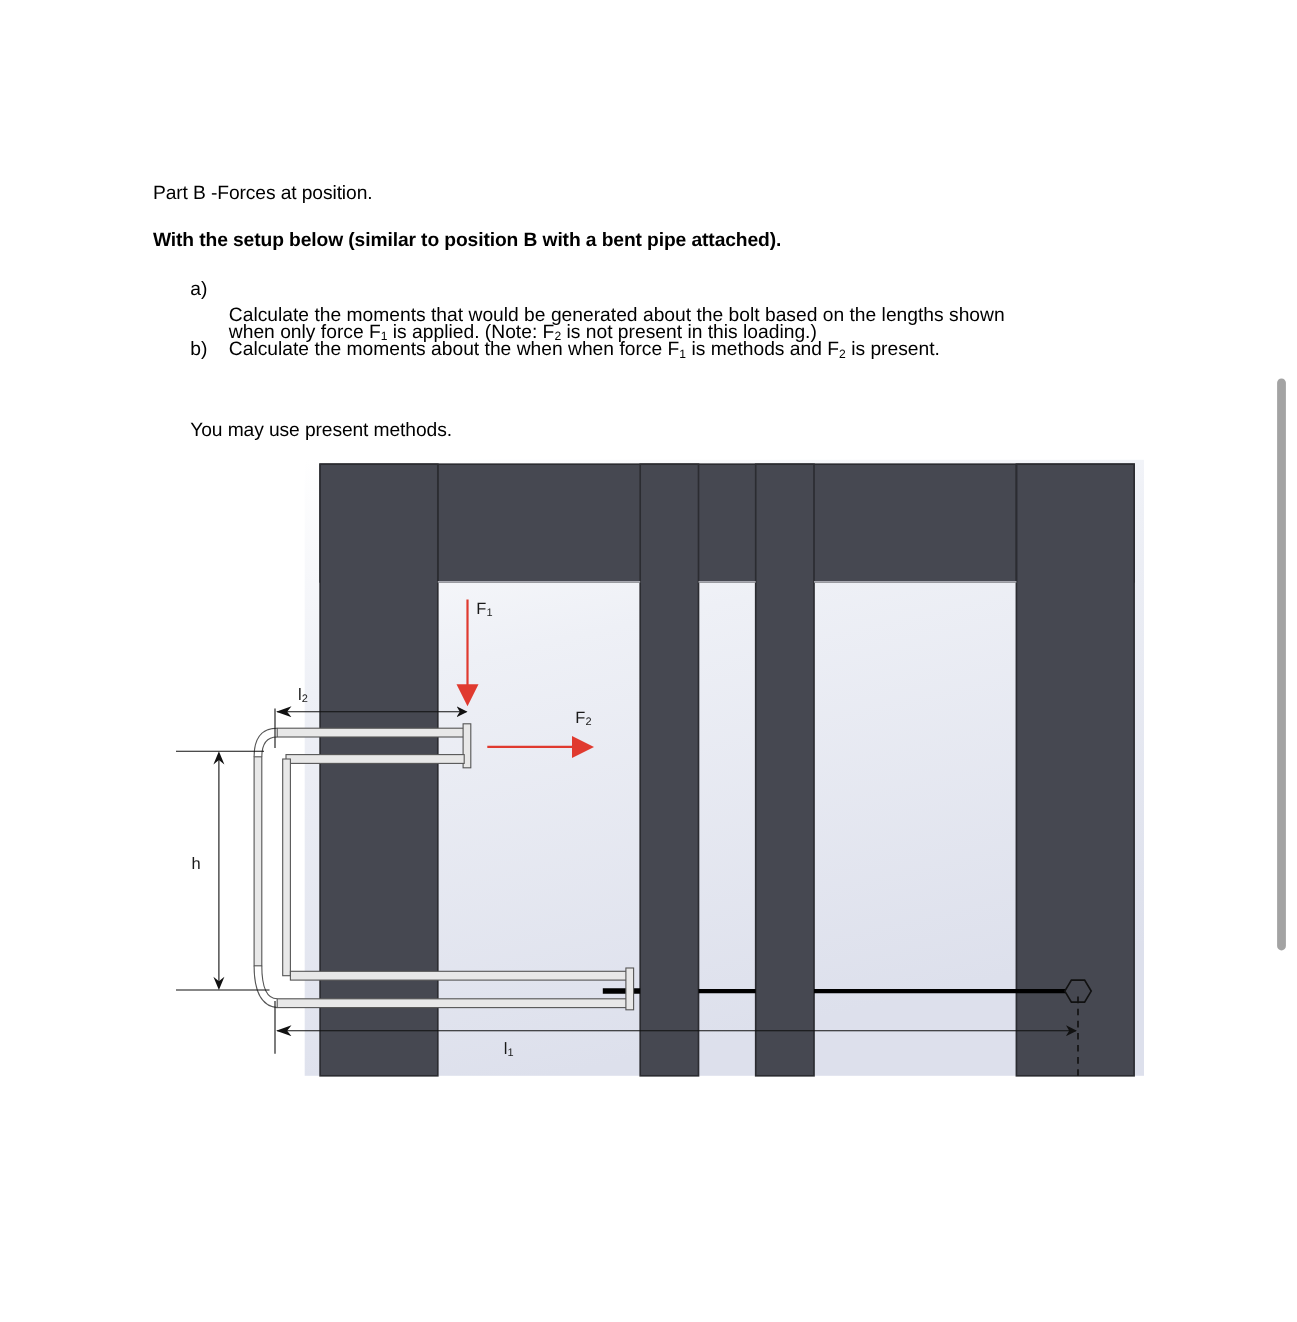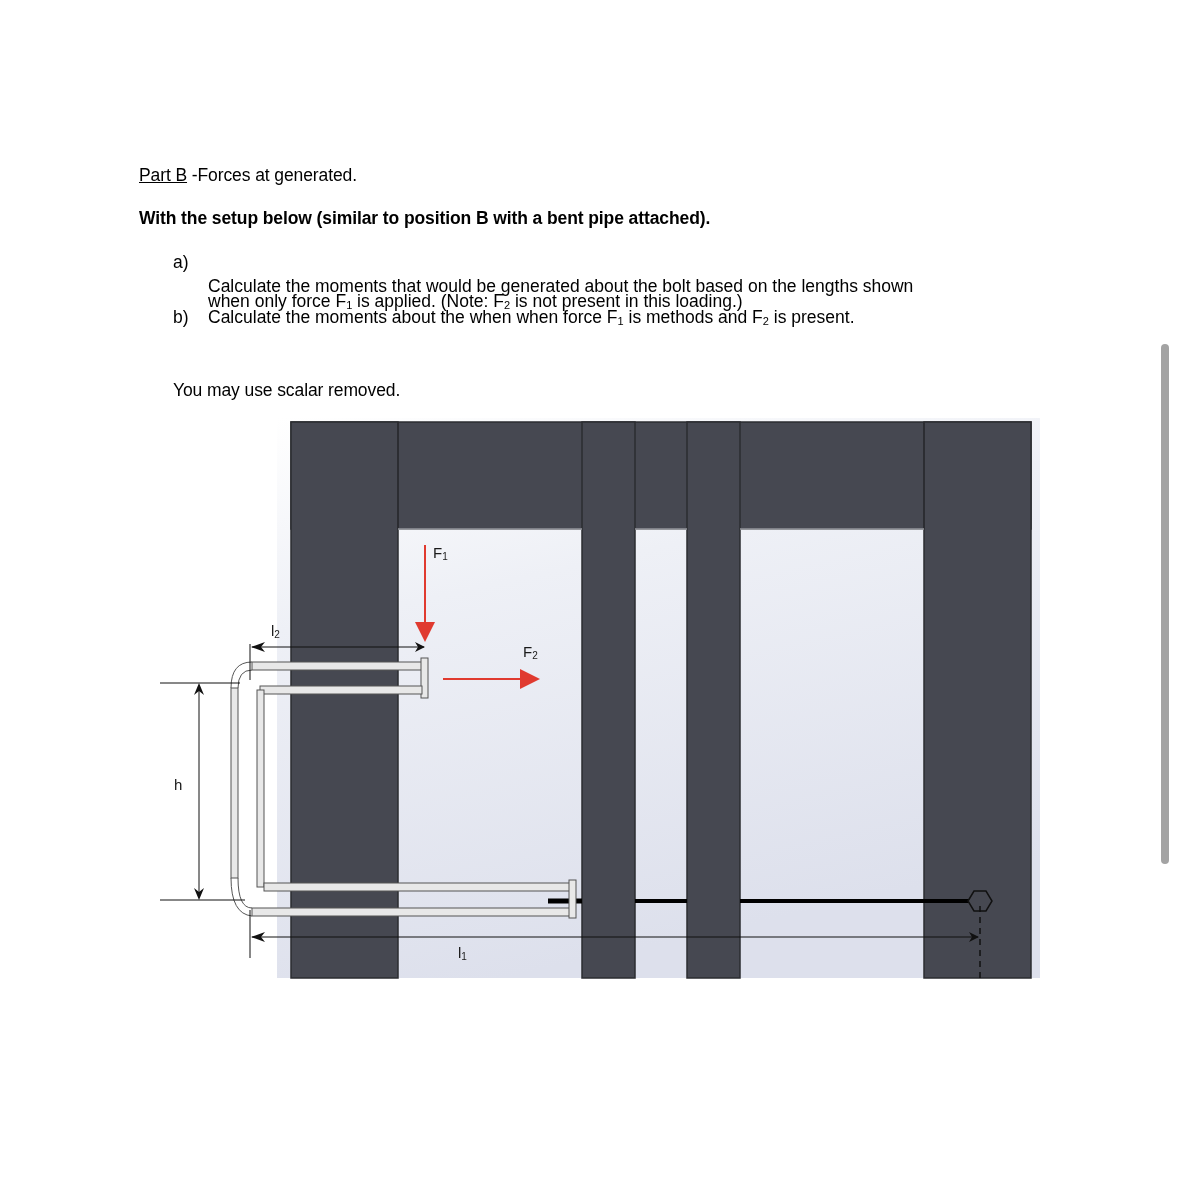--- a/index.html
+++ b/index.html
@@ -15,21 +15,21 @@
       font-family: "Liberation Sans", sans-serif;
       color: #000;
     }
     .txt {
       position: absolute;
       font-size: 17.5px;
       line-height: 22px;
       white-space: nowrap;
       letter-spacing: -0.1px;
     }
-    .u { text-decoration: underline; }
+    .u { }
     .marker { position: absolute; font-size: 17.5px; line-height: 22px; }
     .list-text { position: absolute; font-size: 17.5px; line-height: 27px; white-space: nowrap; }
     sub { font-size: 11px; vertical-align: -2px; line-height: 0; }
     #diagram {
       position: absolute;
       left: 150px;
       top: 410px;
       width: 900px;
       height: 590px;
     }
@@ -46,37 +46,37 @@
       font-family: "Liberation Sans", sans-serif;
       font-size: 15px;
       fill: #1a1a1a;
     }
     .svg-sub { font-size: 10px; }
   </style>
 </head>
 <body>
 
 <div class="txt" style="left:139px; top:164px;">
-  <span class="u">Part B</span><span> -Forces at generated.</span>
+  <span class="u">Part B</span><span> -Forces at position.</span>
 </div>
 
 <div class="txt" style="left:139px; top:207px;font-weight:bold;">With the setup below (similar to position B with a bent pipe attached).</div>
 
 <div class="marker" style="left:173px; top:251px;">a)</div>
 <div class="list-text" style="left:208px; top:249px;margin-top:24px;">Calculate the moments that would be generated about the bolt based on the lengths shown</div>
 <div class="list-text" style="left:208px; top:288px;">
   <span>when only force F</span><sub>1</sub><span> is applied. (Note: F</span><sub>2</sub><span> is not present in this loading.)</span>
 </div>
 
 <div class="marker" style="left:173px; top:306px;">b)</div>
 <div class="list-text" style="left:208px; top:304px;">
   <span>Calculate the moments about the when when force F</span><sub>1</sub><span> is methods and F</span><sub>2</sub><span> is present.</span>
 </div>
 
-<div class="txt" style="left:173px; top:379px;">You may use scalar removed.</div>
+<div class="txt" style="left:173px; top:379px;">You may use present methods.</div>
 
 <svg id="diagram" viewBox="0 0 900 590" xmlns="http://www.w3.org/2000/svg">
   <defs>
     <linearGradient id="bgGrad" x1="0" y1="0" x2="0.3" y2="1">
       <stop offset="0" stop-color="#ffffff"></stop>
       <stop offset="0.35" stop-color="#eef0f6"></stop>
       <stop offset="1" stop-color="#dde0ec"></stop>
     </linearGradient>
     <marker id="arrBlack" markerWidth="10" markerHeight="10" refX="9" refY="5" orient="auto" markerUnits="userSpaceOnUse">
       <path d="M0,0 L10,5 L0,10 L3,5 Z" fill="#111"></path>

